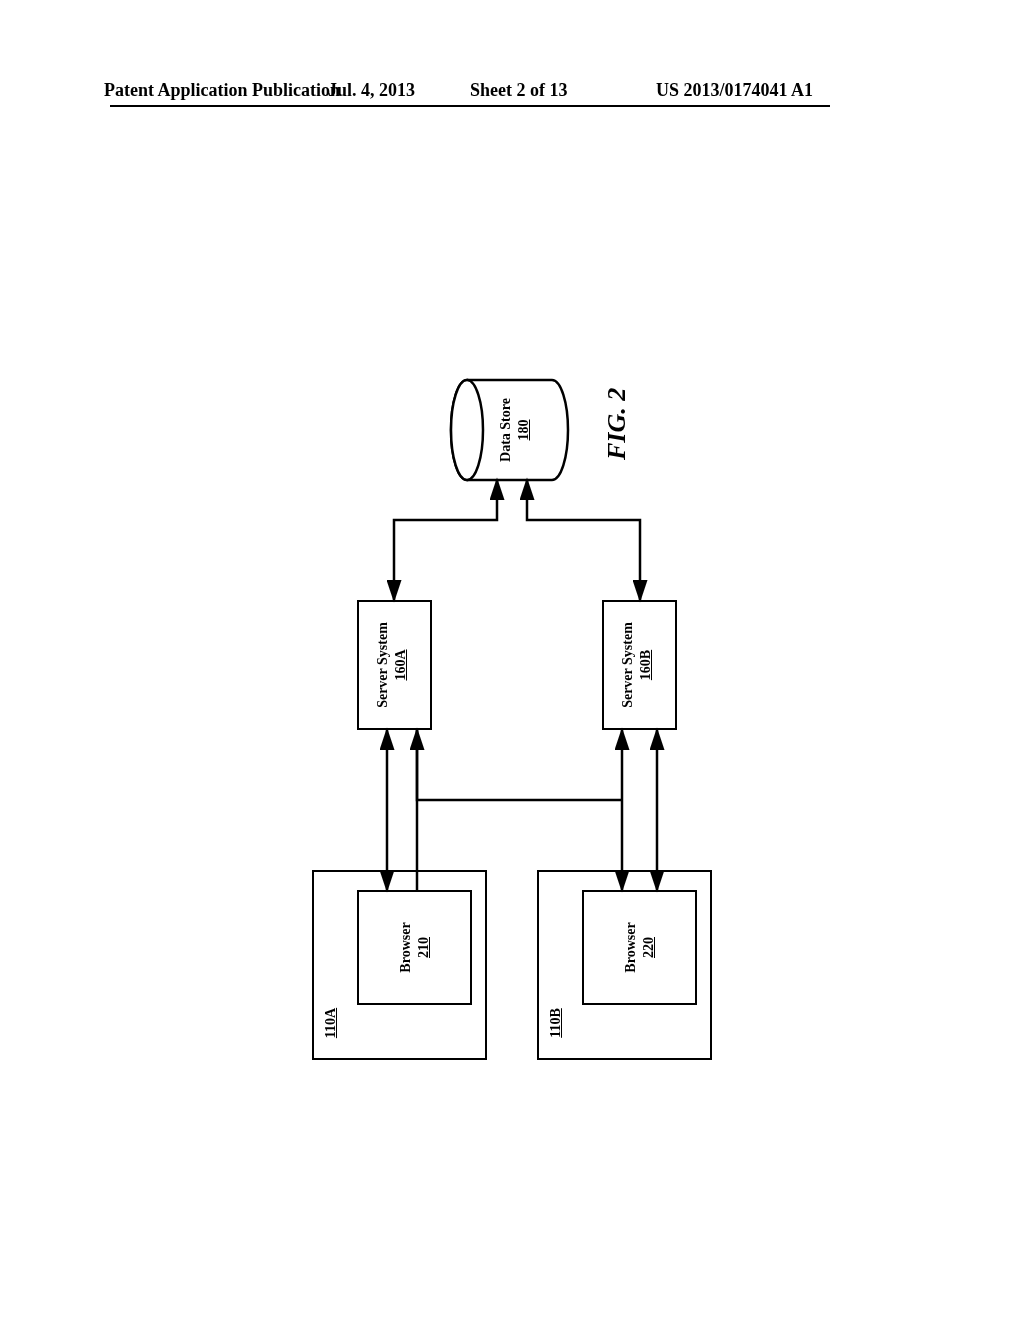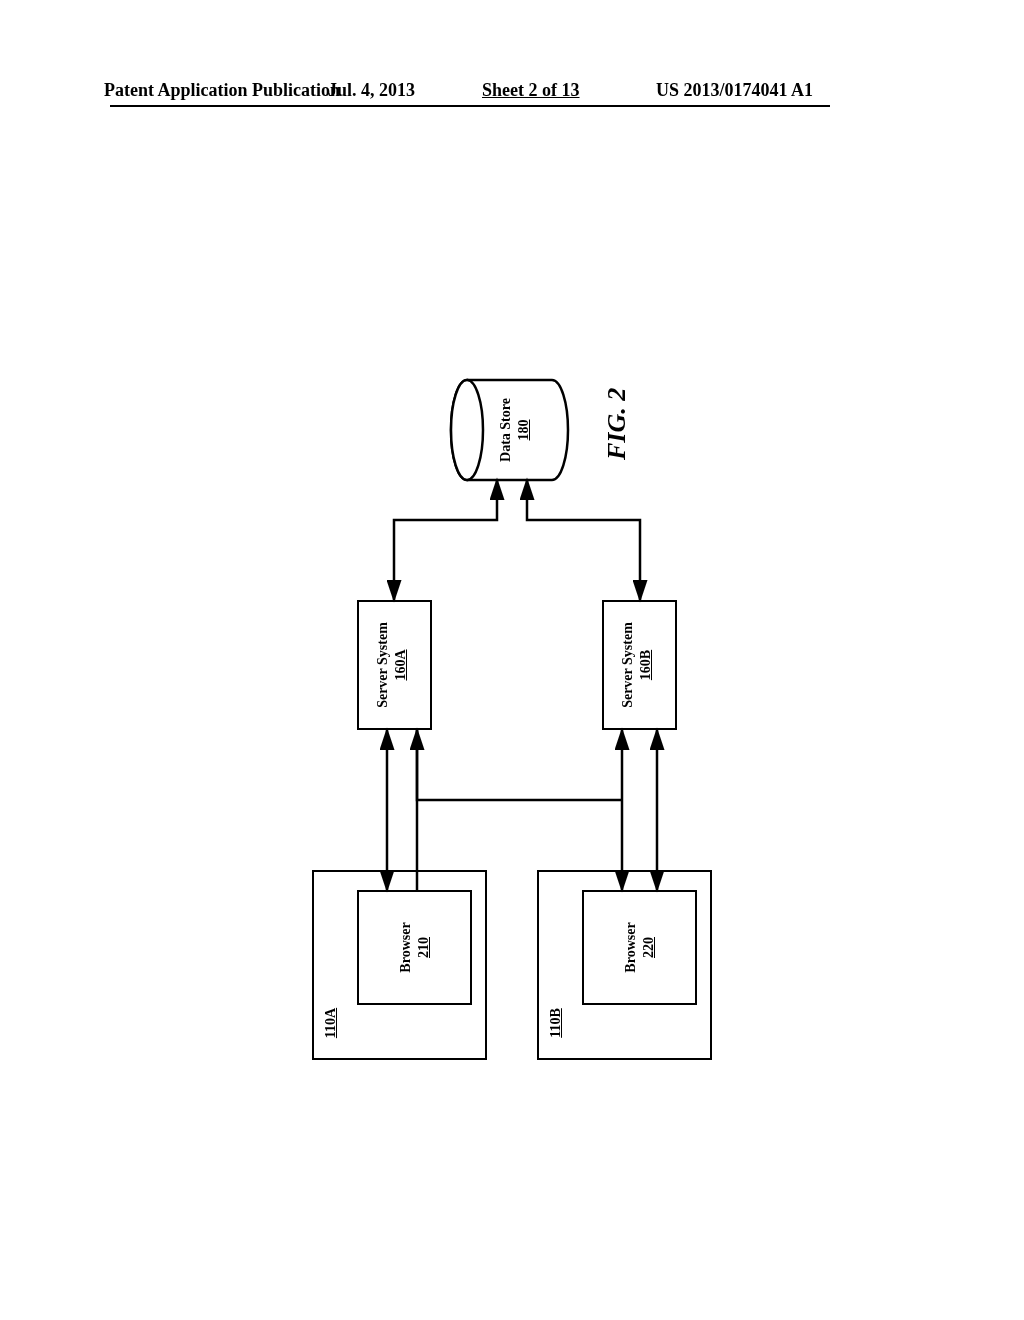--- a/index.html
+++ b/index.html
@@ -14,21 +14,21 @@
   .header {
     position: absolute;
     top: 80px;
     left: 0;
     width: 1024px;
     font-weight: bold;
     font-size: 18px;
   }
   .header-left { position: absolute; left: 104px; }
   .header-mid  { position: absolute; left: 328px; }
-  .header-sheet{ position: absolute; left: 482px; text-decoration: underline; }
+  .header-sheet{ position: absolute; left: 470px; }
   .header-right{ position: absolute; left: 656px; }
   .hr {
     position: absolute;
     top: 105px;
     left: 110px;
     width: 720px;
     height: 2px;
     background: #000;
   }
 

